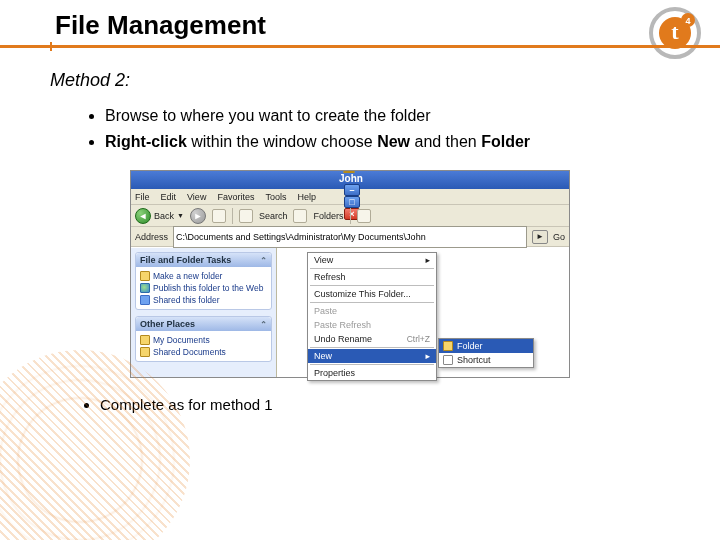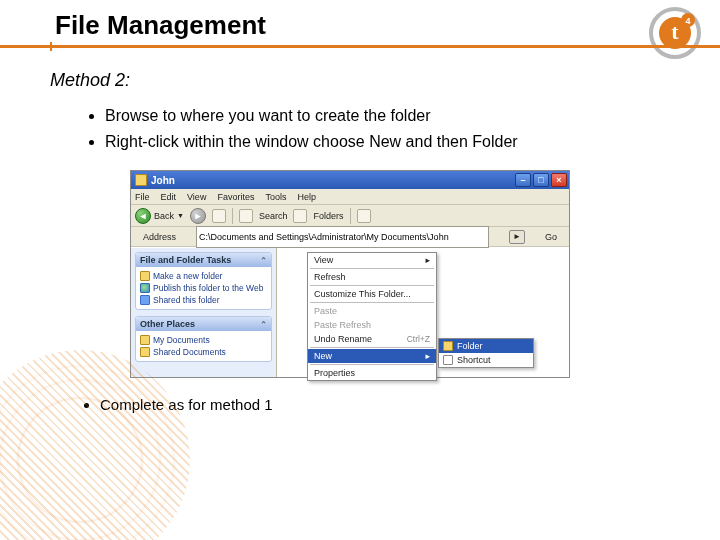--- a/index.html
+++ b/index.html
@@ -49,52 +49,53 @@
     font-size: 16px;
     line-height: 1.35;
   }
   ul.bullets li { margin-bottom: 4px; }
   ul.bullets2 {
     margin: 18px 0 0 0;
     padding: 0 62px 0 100px;
     list-style-type: disc;
     font-size: 15px;
   }
-  .b { font-weight: normal; text-align: right; }
+  .b { font-weight: bold; text-align: right; }
 
   .fig {
     margin: 18px 0 0 130px;
     width: 440px;
     border: 1px solid #8a8a8a;
     font-family: Tahoma, Arial, sans-serif;
     font-size: 9px;
     background: #ece9d8;
     color: #222;
   }
   .titlebar {
     height: 18px;
     background: linear-gradient(#4b7bd6, #2a5ab5);
     display: flex;
     align-items: center;
     padding: 0 2px 0 4px;
     color: #fff;
+    flex-direction: column;
   }
   .titlebar .tb-icon { width: 12px; height: 12px; background: #f6d56b; border: 1px solid #b48a1e; border-radius: 1px; margin-right: 4px; }
   .titlebar .tb-title { flex: 1; font-weight: bold; font-size: 10px; }
   .tb-btn { width: 16px; height: 14px; margin-left: 2px; border-radius: 2px; display: flex; align-items: center; justify-content: center; font-size: 9px; font-weight: bold; }
   .tb-min, .tb-max { background: linear-gradient(#6ea2f0,#3d6ec7); border: 1px solid #1a3e85; }
   .tb-close { background: linear-gradient(#f27b6d,#d43a26); border: 1px solid #8a1d10; }
   .menubar { height: 16px; background: #ece9d8; border-bottom: 1px solid #c9c5b6; display: flex; align-items: center; padding-left: 4px; gap: 11px; font-size: 9px; }
   .toolbar { height: 22px; background: #ece9d8; border-bottom: 1px solid #c9c5b6; display: flex; align-items: center; padding: 0 4px; gap: 6px; font-size: 9px; }
   .nav-back { display: flex; align-items: center; gap: 3px; }
   .nav-circle { width: 16px; height: 16px; border-radius: 50%; background: radial-gradient(circle at 30% 30%, #8ad27a, #2e8b2a); border: 1px solid #1d6a19; display:flex;align-items:center;justify-content:center;color:#fff;font-size:9px; }
   .nav-circle.grey { background: radial-gradient(circle at 30% 30%, #d0d0d0, #9a9a9a); border-color:#777; }
   .tool-sep { width:1px; height:16px; background:#b9b5a5; }
   .tool-ic { width:14px; height:14px; border:1px solid #b0ab97; background:#f7f5ea; border-radius:2px; }
-  .addrbar { height: 20px; background:#ece9d8; border-bottom:1px solid #c9c5b6; display:flex; align-items:center; padding:0 12px; gap:20px; font-size:9px; }
+  .addrbar { height: 20px; background:#ece9d8; border-bottom:1px solid #c9c5b6; display:flex; align-items:center; padding:0 4px; gap:5px; font-size:9px; }
   .addrbar input { flex:1; height:22px; border:1px solid #9c9a8c; font-size:9px; padding:0 2px; background:#fff; }
   .go-btn { width:16px;height:14px;border:1px solid #888;background:#e8e5d4;border-radius:2px;display:flex;align-items:center;justify-content:center;font-size:8px; }
   .content { display:flex; height: 130px; background:#fff; border-top:1px solid #fff; }
   .sidebar { width: 146px; background:#e6eefc; border-right:1px solid #bdb99f; padding:4px; display:flex; flex-direction:column; gap:6px; overflow:hidden; }
   .panel { background:#fff; border:1px solid #b9c8e6; border-radius:3px; }
   .panel-head { background:linear-gradient(#d5e2f8,#9eb8e6); border-radius:3px 3px 0 0; padding:2px 4px; font-size:9px; font-weight:bold; color:#234; display:flex; align-items:center; justify-content:space-between; }
   .panel-head .chev { font-size:8px; color:#567; }
   .panel-body { padding:3px 4px; font-size:8.5px; color:#1a3b8a; }
   .panel-item { display:flex; align-items:center; gap:3px; padding:1px 0; line-height:1.1; }
   .panel-ic { width:10px; height:10px; background:#f6d56b; border:1px solid #b48a1e; border-radius:1px; }

